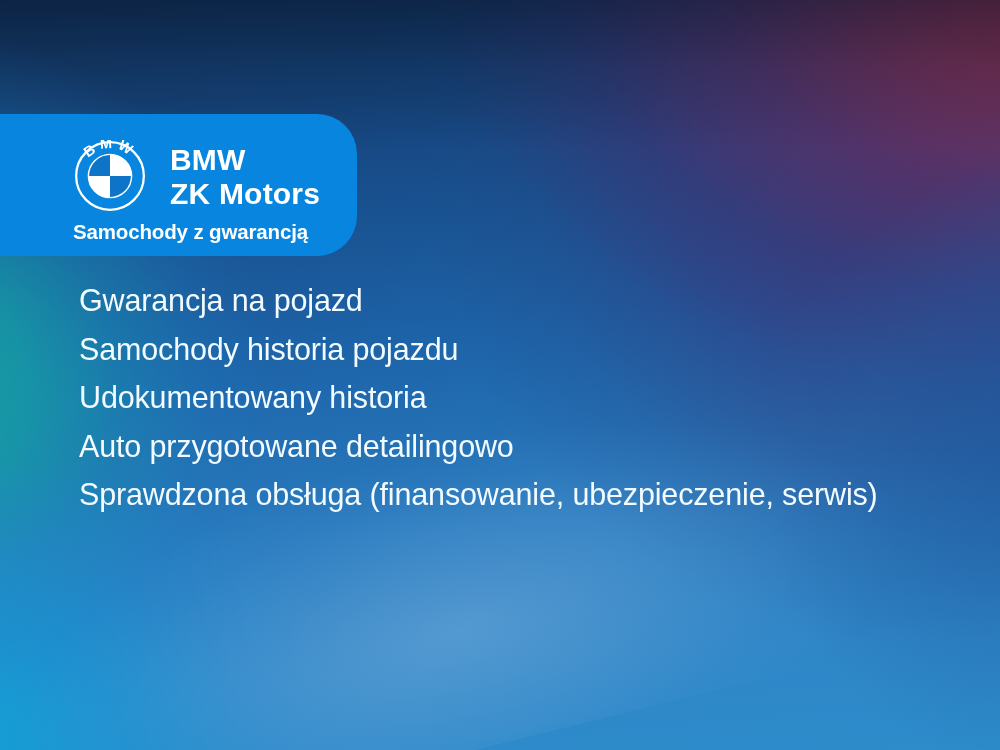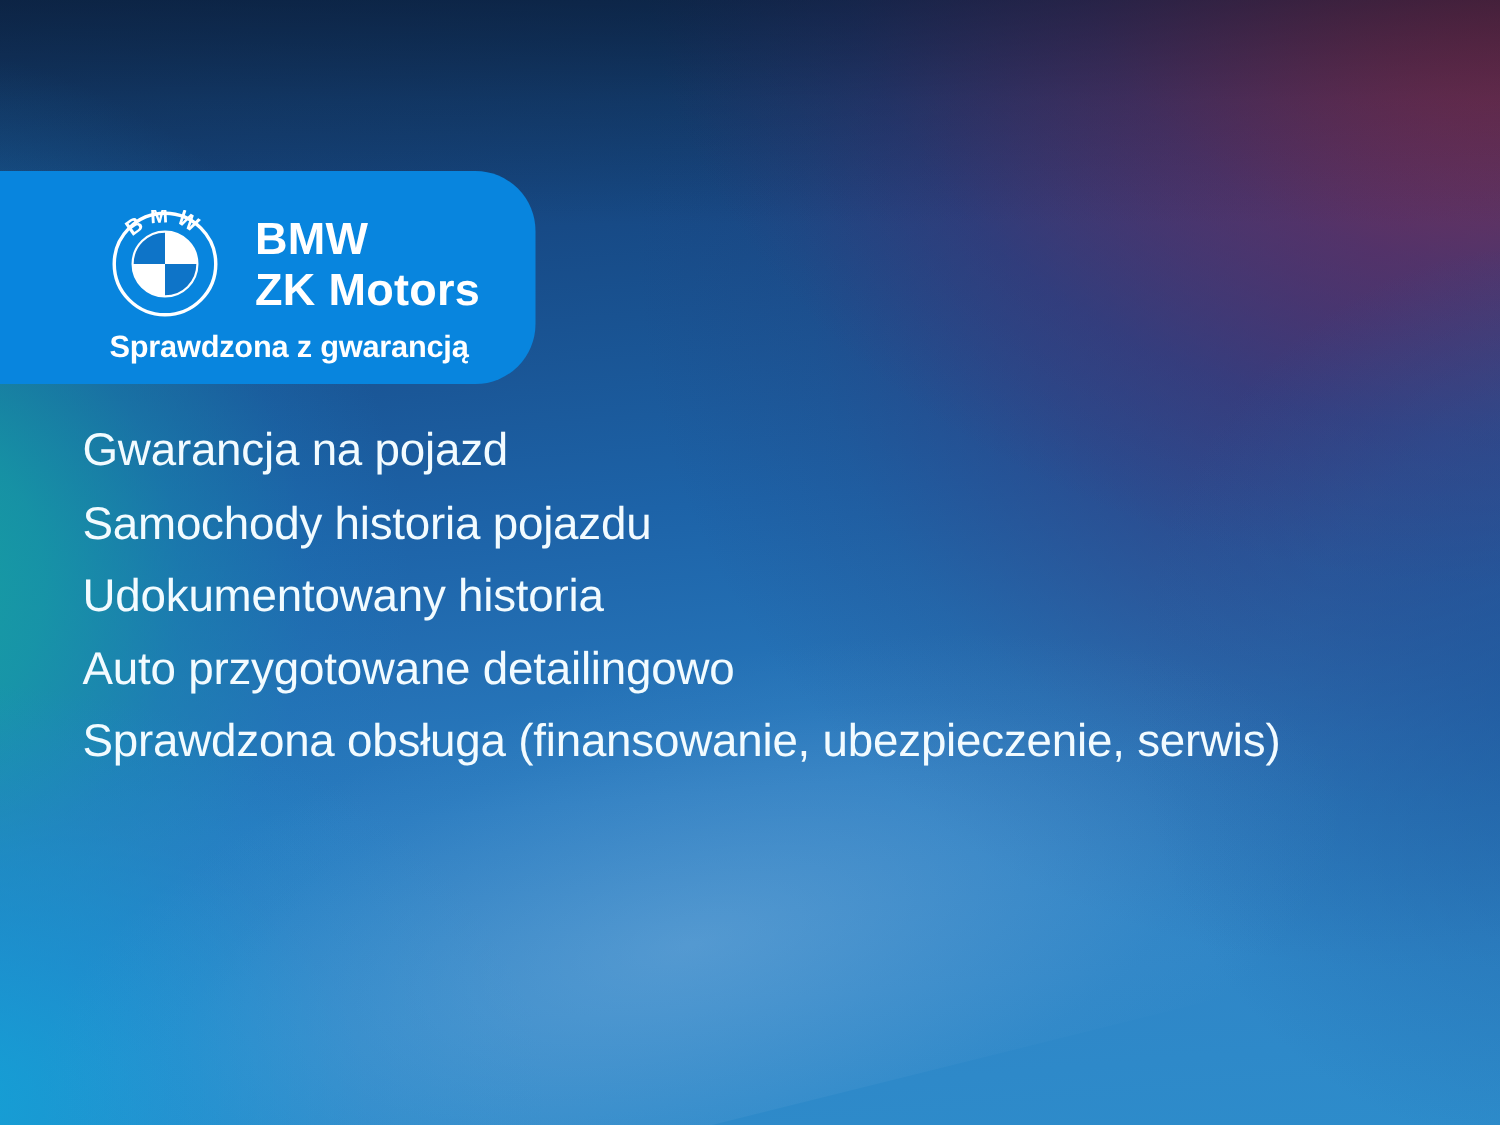--- a/index.html
+++ b/index.html
@@ -151,21 +151,21 @@
     top: 276px;
     width: 1000px;
   }
   .feature {
     color: #f2fbff;
     font-size: 30.5px;
     line-height: 48.6px;
     font-weight: 300;
     letter-spacing: -0.15px;
     white-space: nowrap;
-    padding-left: 55px;
+    padding-left: 79px;
   }
   .feature.indent {
   }
 </style>
 </head>
 <body>
 
 <div id="stage">
 
   <div class="bg-layer bg-base"></div>
@@ -195,21 +195,21 @@
         <text font-family="'Liberation Sans', sans-serif" font-size="20" font-weight="bold" fill="#ffffff" letter-spacing="6">
           <textPath href="#ringpath" startOffset="50%" text-anchor="middle">BMW</textPath>
         </text>
       </svg>
 
       <div class="brand-block">
         <div class="brand-line">BMW</div>
         <div class="brand-line">ZK Motors</div>
       </div>
 
-      <div class="tagline">Sprawdzona z gwarancją</div>
+      <div class="tagline">Samochody z gwarancją</div>
     </div>
   </div>
 
   <div class="features">
     <div class="feature">Gwarancja na pojazd</div>
     <div class="feature">Samochody historia pojazdu</div>
     <div class="feature">Udokumentowany historia</div>
     <div class="feature indent">Auto przygotowane detailingowo</div>
     <div class="feature">Sprawdzona obsługa (finansowanie, ubezpieczenie, serwis)</div>
   </div>

